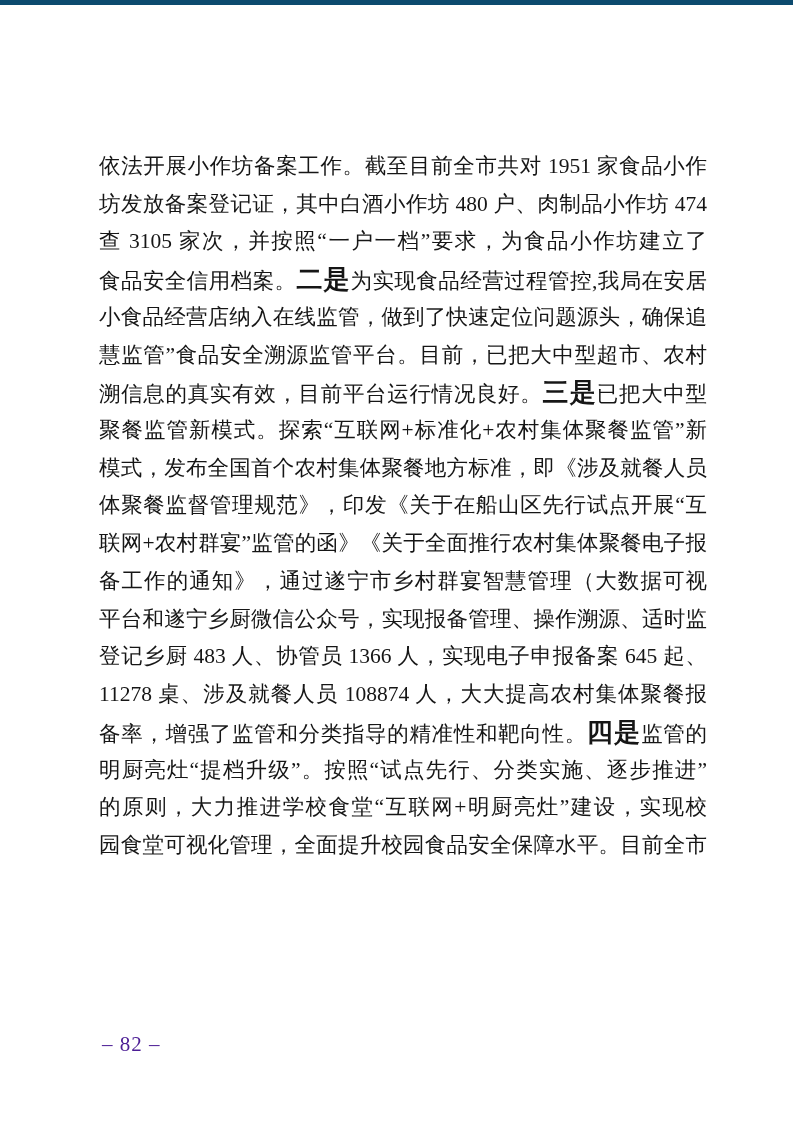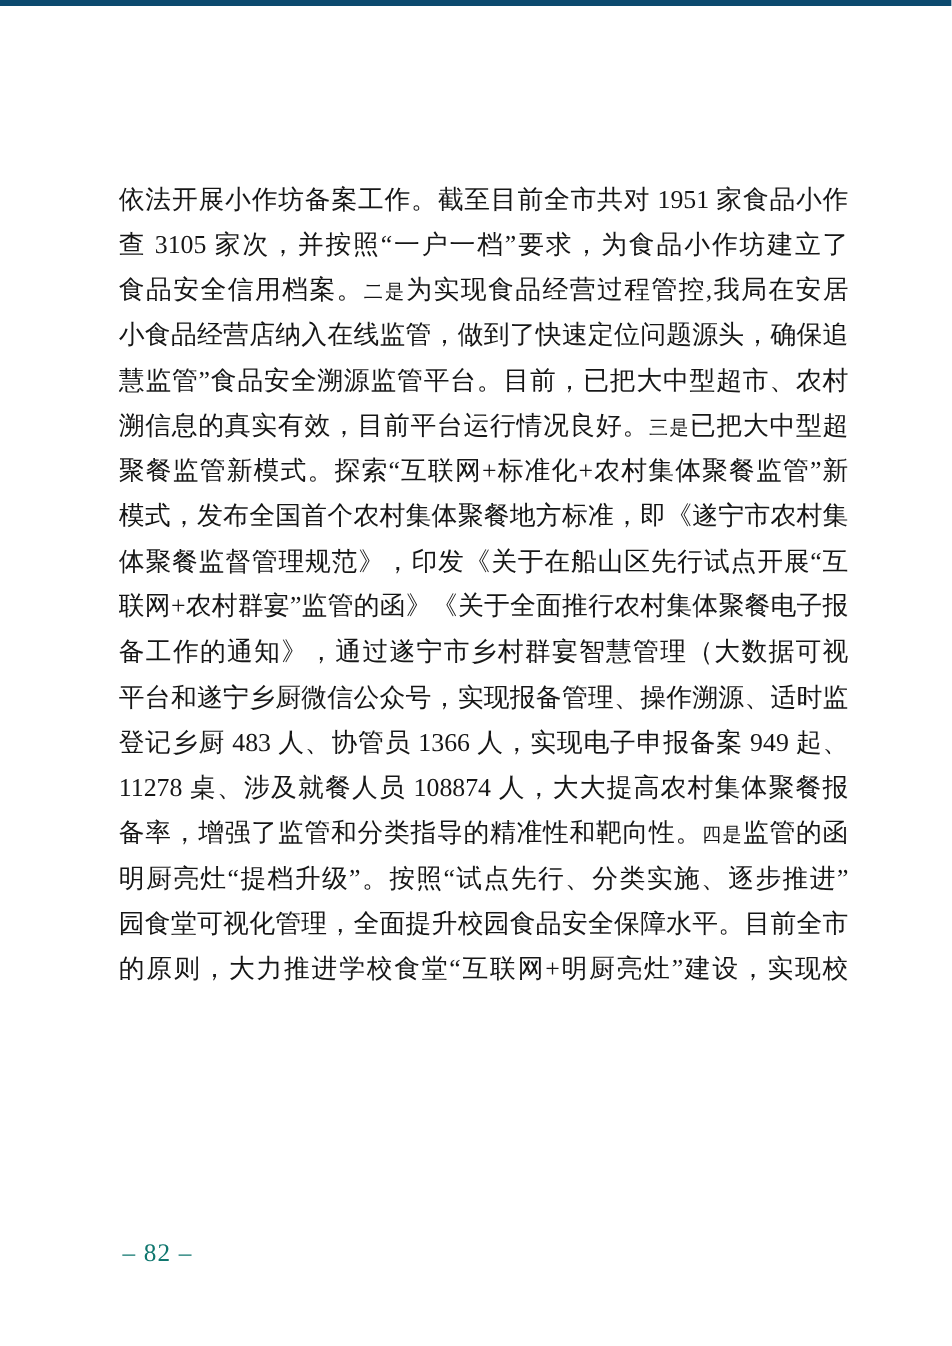--- a/index.html
+++ b/index.html
@@ -27,58 +27,59 @@
     height: 37.72px;
     line-height: 37.72px;
     font-size: 21.5px;
     text-align: justify;
     text-align-last: justify;
     text-justify: inter-character;
     white-space: normal;
     overflow: hidden;
   }
   .em {
-    font-weight: 400;
+    font-weight: 700;
     font-family: "Liberation Sans", "DejaVu Sans", sans-serif;
-    font-size: 16px;
+    font-size: 26px;
     letter-spacing: 0.5px;
   }
   .pagefooter {
     position: absolute;
     left: 102px;
     top: 1026px;
     height: 26px;
     line-height: 26px;
     font-size: 21px;
-    color: #0f766e;
+    color: #4c1d95;
     letter-spacing: 1px;
     font-family: "Liberation Serif", "DejaVu Serif", serif;
   }
 </style>
 </head>
 <body>
 
 <div class="page">
 
   <div class="textblock">
     <div class="ln">依法开展小作坊备案工作。截至目前全市共对 1951 家食品小作</div>
+    <div class="ln">坊发放备案登记证，其中白酒小作坊 480 户、肉制品小作坊 474</div>
     <div class="ln">查 3105 家次，并按照“一户一档”要求，为食品小作坊建立了</div>
     <div class="ln"><span>食品安全信用档案。</span><span class="em">二是</span><span>为实现食品经营过程管控,我局在安居</span></div>
     <div class="ln">小食品经营店纳入在线监管，做到了快速定位问题源头，确保追</div>
     <div class="ln">慧监管”食品安全溯源监管平台。目前，已把大中型超市、农村</div>
     <div class="ln"><span>溯信息的真实有效，目前平台运行情况良好。</span><span class="em">三是</span><span>已把大中型超市</span></div>
     <div class="ln">聚餐监管新模式。探索“互联网+标准化+农村集体聚餐监管”新</div>
-    <div class="ln">模式，发布全国首个农村集体聚餐地方标准，即《遂宁市农村集</div>
+    <div class="ln">模式，发布全国首个农村集体聚餐地方标准，即《涉及就餐人员</div>
     <div class="ln">体聚餐监督管理规范》，印发《关于在船山区先行试点开展“互</div>
     <div class="ln">联网+农村群宴”监管的函》《关于全面推行农村集体聚餐电子报</div>
     <div class="ln">备工作的通知》，通过遂宁市乡村群宴智慧管理（大数据可视化）</div>
     <div class="ln">平台和遂宁乡厨微信公众号，实现报备管理、操作溯源、适时监</div>
-    <div class="ln">登记乡厨 483 人、协管员 1366 人，实现电子申报备案 949 起、</div>
+    <div class="ln">登记乡厨 483 人、协管员 1366 人，实现电子申报备案 645 起、</div>
     <div class="ln">11278 桌、涉及就餐人员 108874 人，大大提高农村集体聚餐报</div>
     <div class="ln"><span>备率，增强了监管和分类指导的精准性和靶向性。</span><span class="em">四是</span><span>监管的函</span></div>
     <div class="ln">明厨亮灶“提档升级”。按照“试点先行、分类实施、逐步推进”</div>
+    <div class="ln">的原则，大力推进学校食堂“互联网+明厨亮灶”建设，实现校</div>
     <div class="ln">园食堂可视化管理，全面提升校园食品安全保障水平。目前全市</div>
-    <div class="ln">的原则，大力推进学校食堂“互联网+明厨亮灶”建设，实现校</div>
   </div>
 
   <div class="pagefooter">–  82  –</div>
 
 </div>
 
 </body></html>

